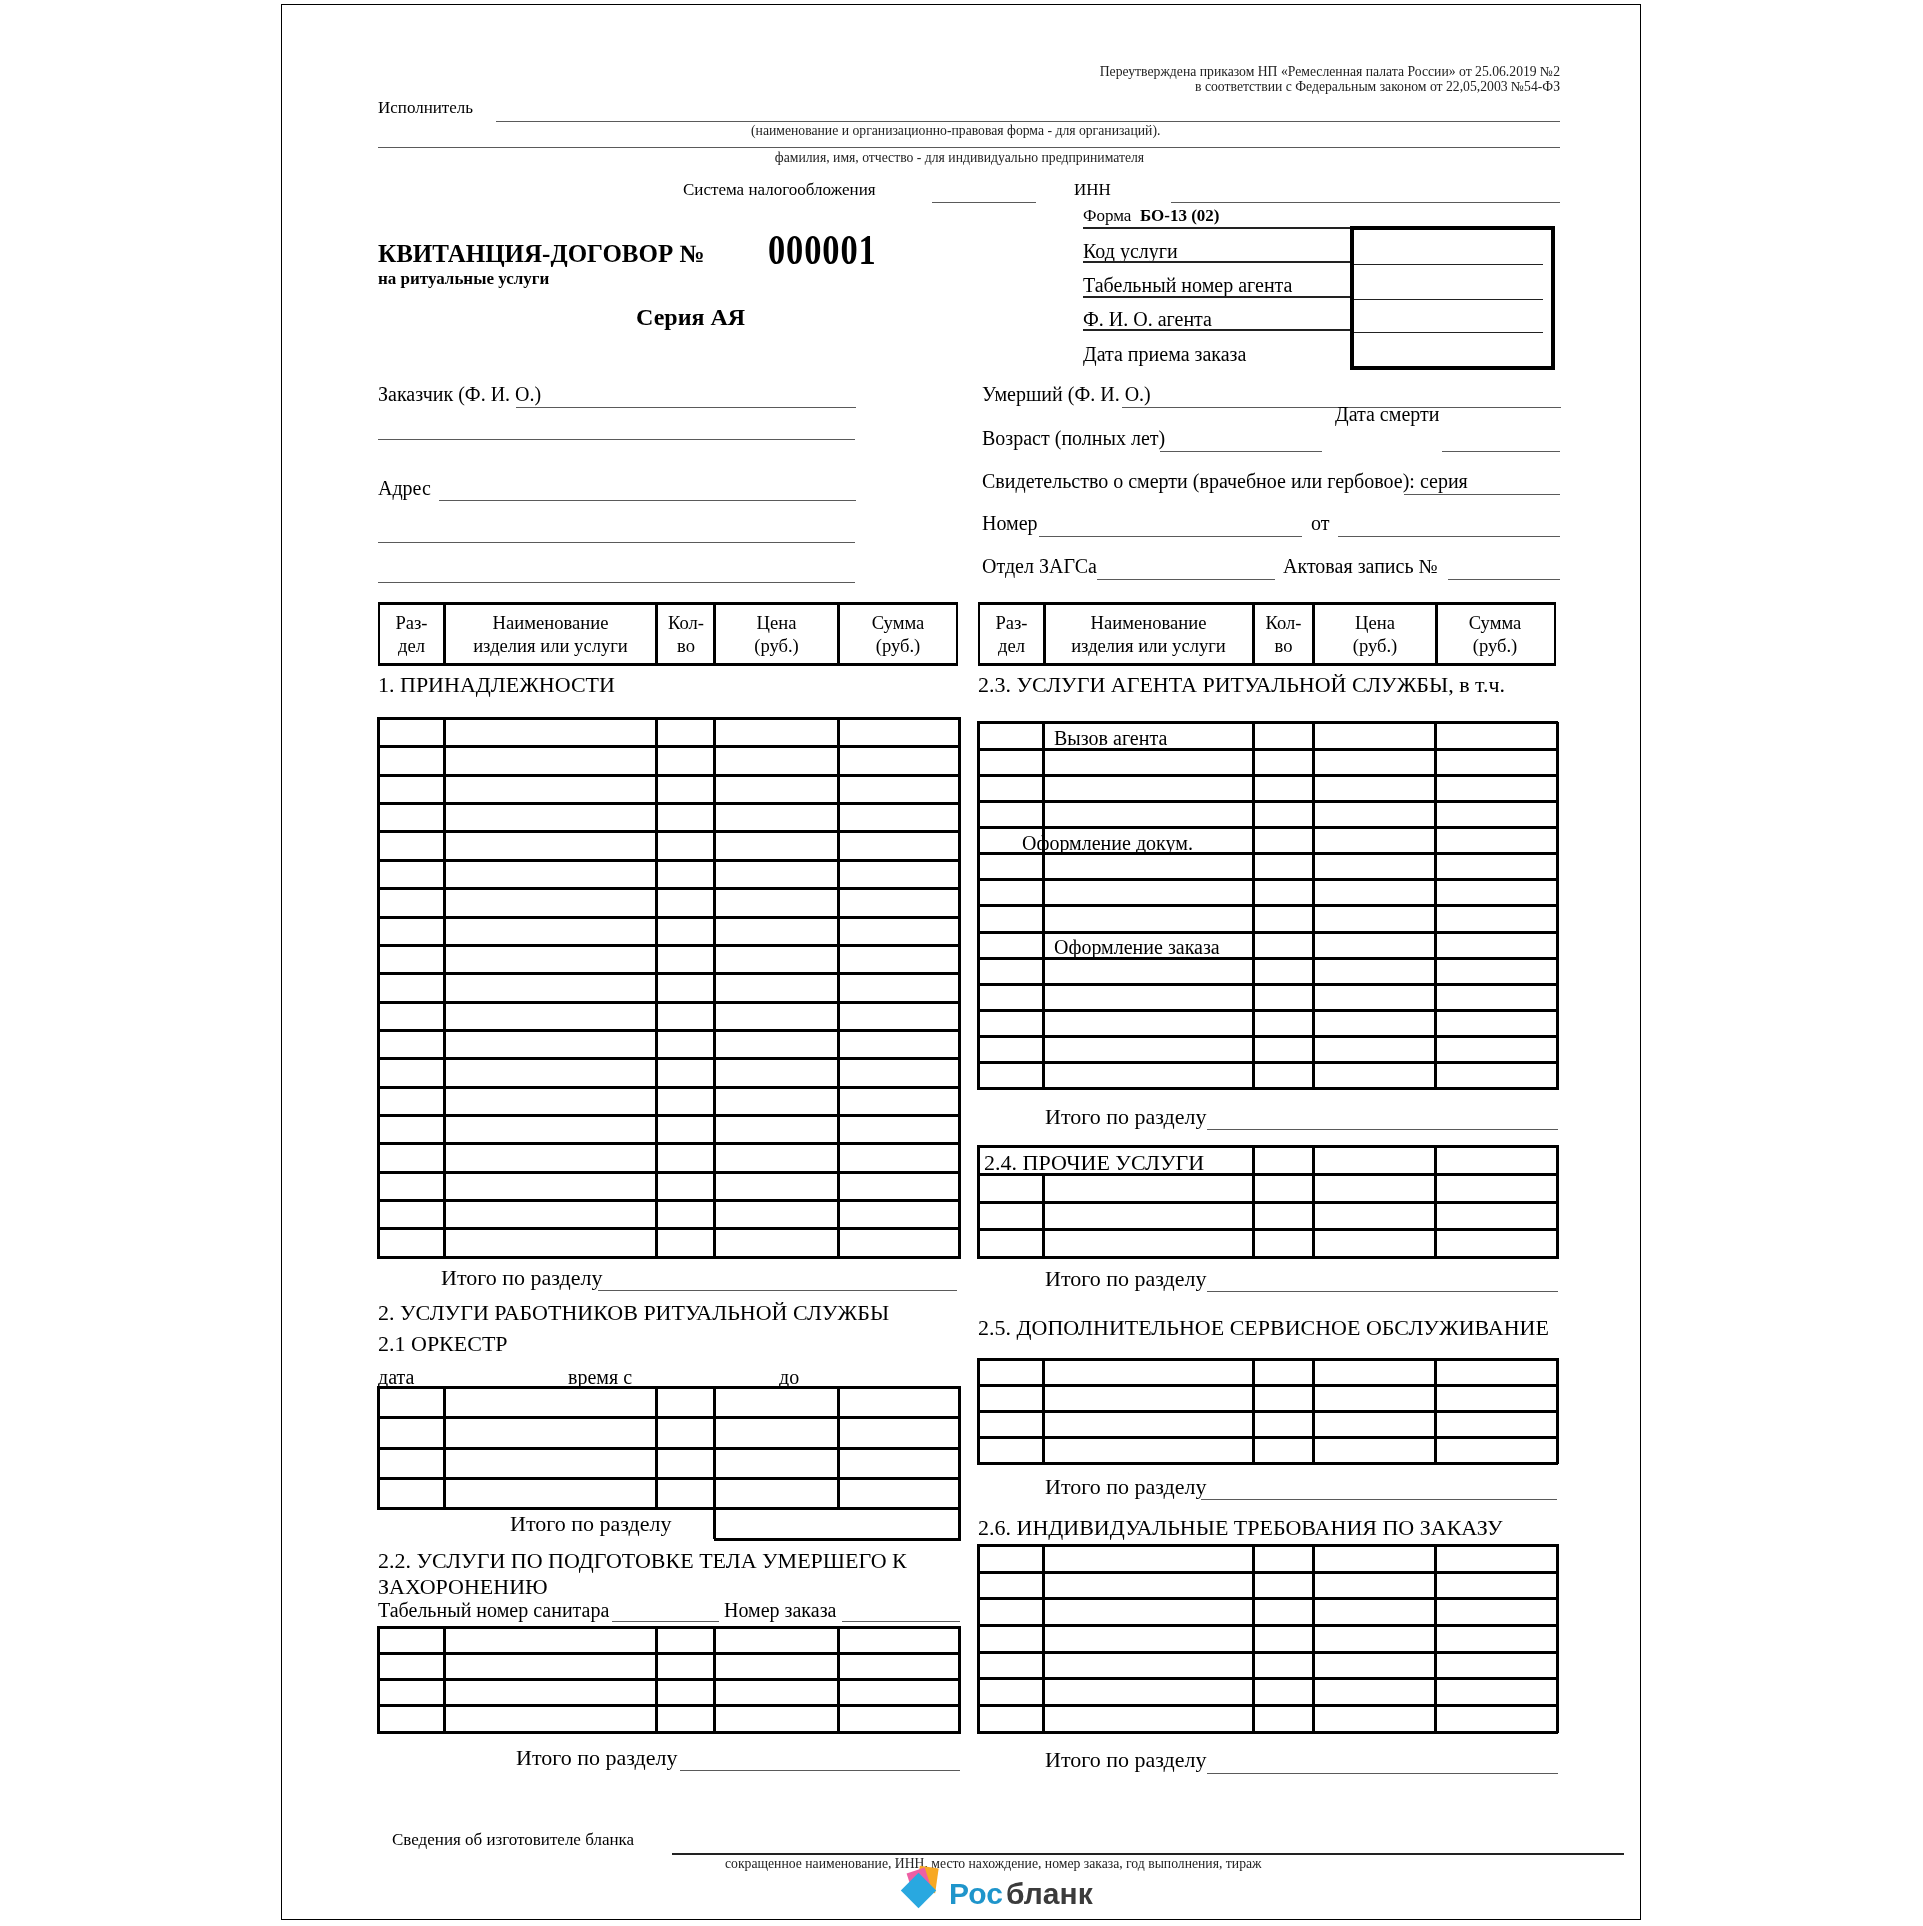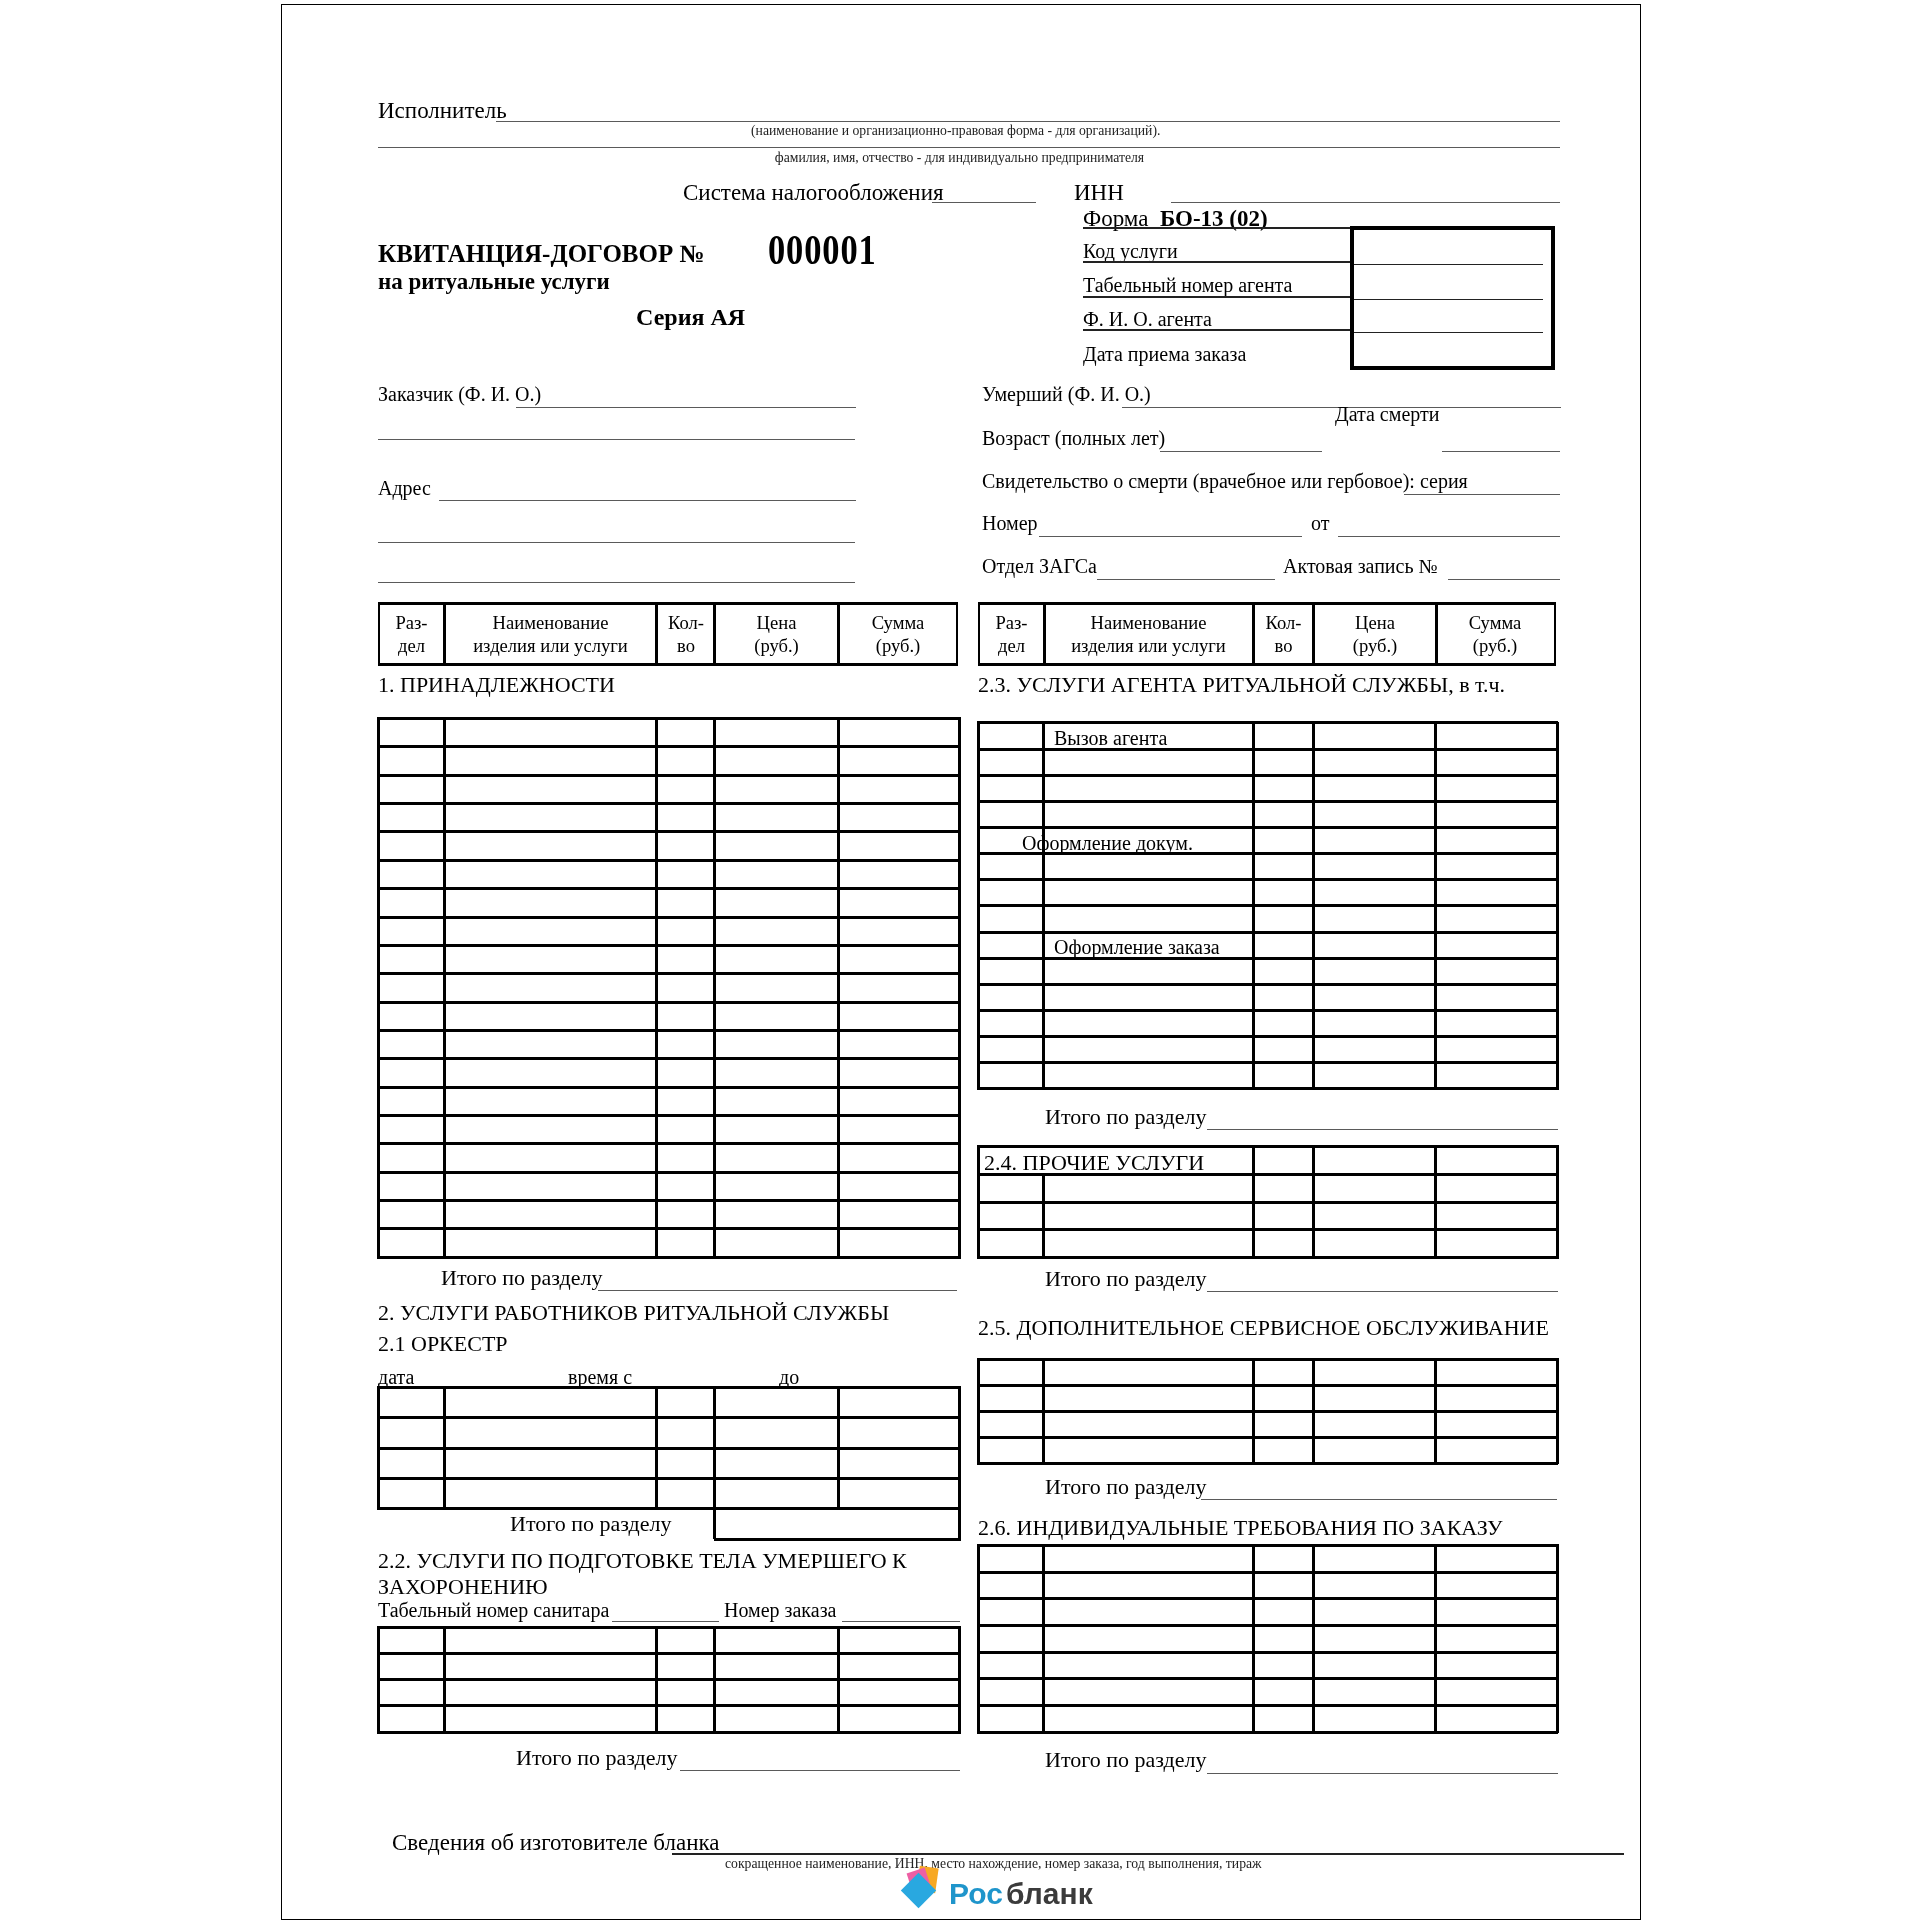--- a/index.html
+++ b/index.html
@@ -2,21 +2,21 @@
 <html style="font-size:8.8px"><head>
 <meta charset="utf-8">
 <style>
   html,body{margin:0;padding:0;background:#fff;}
   #canvas{position:relative;width:1924px;height:1926px;background:#ffffff;overflow:hidden;
           font-family:"Liberation Serif","DejaVu Serif",serif;color:#000;}
   .abs{position:absolute;}
   .t{position:absolute;white-space:nowrap;line-height:1.08;}
   .b{font-weight:bold;}
   .fs25{font-size:13.7px;}
-  .fs36{font-size:20px;} .fs38{font-size:23px;} .fs40{font-size:22px;}
+  .fs36{font-size:20px;} .fs38{font-size:17px;} .fs40{font-size:22px;}
   .fs42{font-size:24px;} .fs46{font-size:25px;}
   .fl{position:absolute;height:1.1px;background:#5a5a5a;}      
   .fl.dark{background:#222;height:1.6px;}
   .gl{position:absolute;background:#000;}                    
   .caption{color:#222;text-align:center;}
   .page-border{position:absolute;left:281px;top:4.4px;width:1358px;height:1914px;
                border:1.6px solid #000;}
   .hdrtbl{position:absolute;top:602px;height:58px;border:3.8px solid #000;
           border-left-width:2.7px;border-right-width:2.7px;box-sizing:content-box;background:#fff;}
   .hdrcell{position:absolute;top:0;height:58px;display:flex;flex-direction:column;
@@ -26,20 +26,24 @@
   .tbl-label{position:absolute;font-size:20px;white-space:nowrap;}
   .logo-text{font-family:"Liberation Sans","DejaVu Sans",sans-serif;font-weight:bold;font-size:30px;}
 </style>
 </head>
 <body>
 
 <div id="canvas">
 
   <div class="page-border"></div>
 
+  <div class="t fs25" style="left:1042px;top:65px;width:518px;text-align:right;color:#222;">
+    <div>Переутверждена приказом НП «Ремесленная палата России» от 25.06.2019 №2</div>
+    <div>в соответствии с Федеральным законом от 22,05,2003 №54-ФЗ</div>
+  </div>
 
   <div class="t fs38" style="left:378px;top:99px;">Исполнитель</div>
   <div class="fl" style="left:496px;top:121px;width:1064px;"></div>
   <div class="t fs25 caption" style="left:751px;top:124px;width:400px;">(наименование и организационно-правовая форма - для организаций).</div>
   <div class="fl" style="left:378px;top:147px;width:1182px;"></div>
   <div class="t fs25 caption" style="left:762px;top:151px;width:395px;">фамилия, имя, отчество - для индивидуально предпринимателя</div>
 
   <div class="t fs38" style="left:683px;top:181px;">Система налогообложения</div>
   <div class="fl" style="left:932px;top:202px;width:104px;"></div>
   <div class="t fs38" style="left:1074px;top:181px;">ИНН</div>

